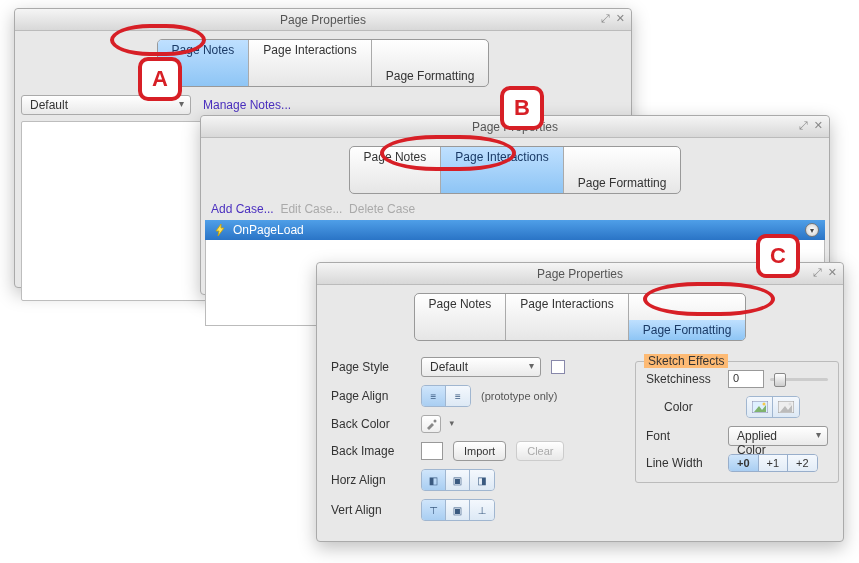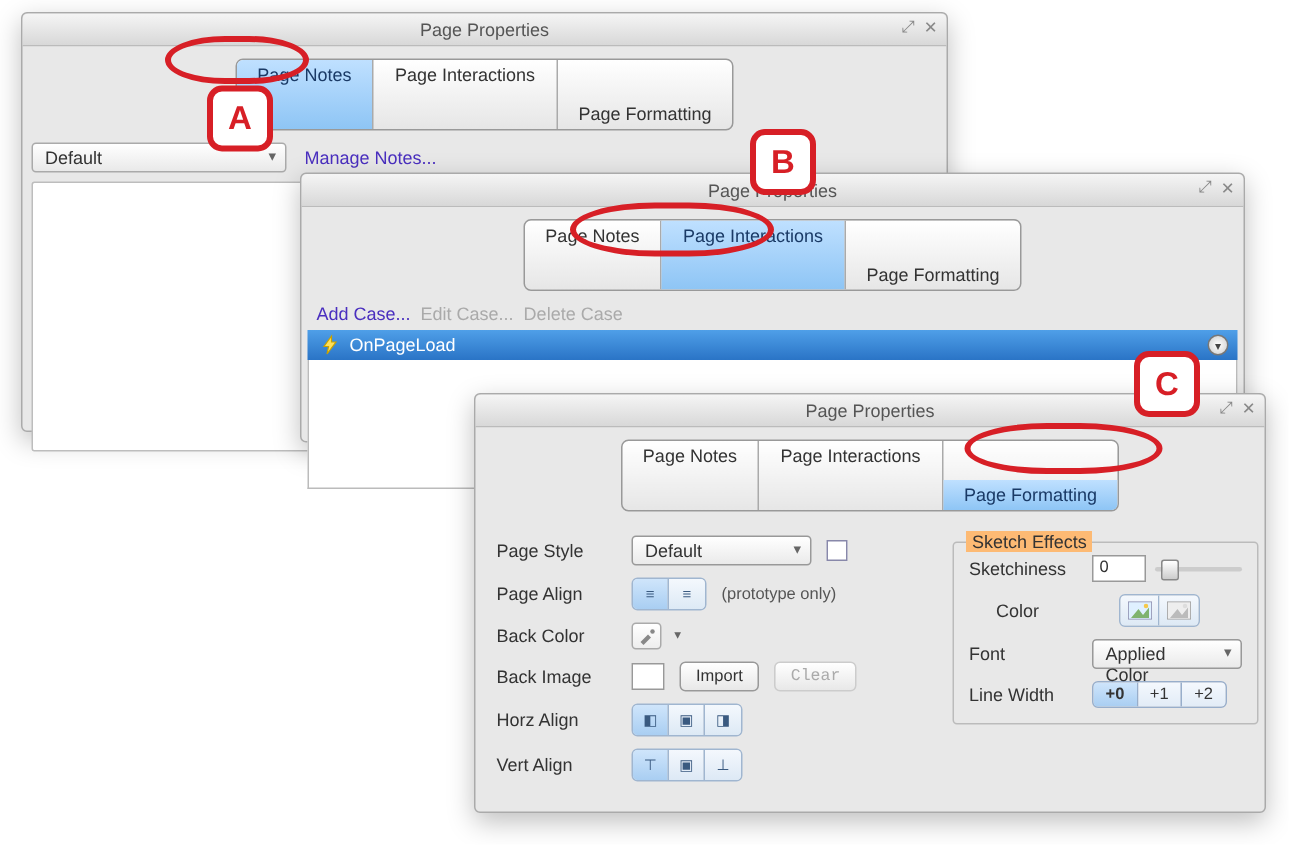--- a/index.html
+++ b/index.html
@@ -189,21 +189,21 @@
   }
   .btn {
     height: 20px;
     border: 1px solid #999;
     border-radius: 4px;
     background: linear-gradient(#fff,#e8e8e8);
     padding: 2px 10px;
     font-size: 11px;
     display: inline-flex; align-items: center;
   }
-  .btn.dis { color: #aaa; border-color: #ccc; font-family: Liberation Mono, monospace; }
+  .btn.dis { color: #aaa; border-color: #ccc; }
   .icogroup {
     display: inline-flex;
     border: 1px solid #a0b6d0;
     border-radius: 4px;
     overflow: hidden;
   }
   .icogroup > div {
     width: 24px; height: 20px;
     border-right: 1px solid #a0b6d0;
     background: linear-gradient(#f4f8fd,#dde9f5);

